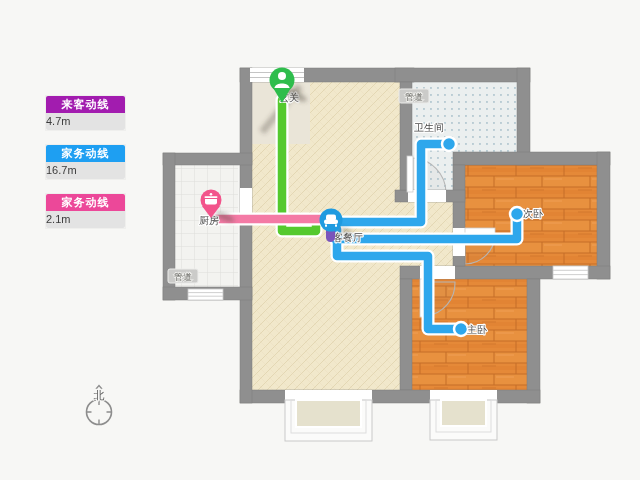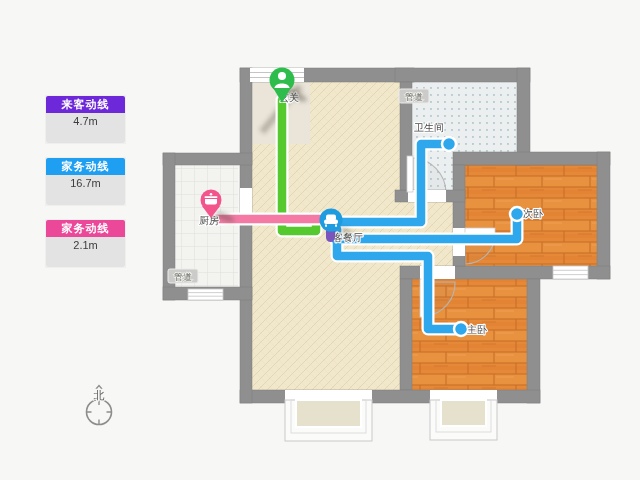--- a/index.html
+++ b/index.html
@@ -3,23 +3,23 @@
 <meta charset="utf-8">
 <style>
   html,body{margin:0;padding:0;background:#f7f7f5;}
   .stage{position:relative;width:640px;height:480px;background:#f7f7f5;overflow:hidden;
          font-family:"Liberation Sans", sans-serif;}
   .plan-svg{position:absolute;left:0;top:0;}
   .legend{position:absolute;left:46px;top:96px;width:79px;}
   .legend-item{margin-bottom:15px;box-shadow:0 0 0 1px rgba(0,0,0,0.03);}
   .legend-label{height:17px;line-height:17px;text-align:center;color:#fff;
                 font-size:11px;font-weight:bold;border-radius:2px 2px 0 0;letter-spacing:1px;}
-  .legend-value{height:30px;line-height:17px;text-align:center;color:#3c3c3c;
+  .legend-value{height:17px;line-height:17px;color:#3c3c3c;
                 font-size:11px;background:#e3e3e3;border-radius:0 0 2px 2px;}
-  .lg-green{background:#6d28d9;}
+  .lg-green{background:#a21caf;}
   .lg-blue{background:#1e9ff2;}
   .lg-pink{background:#ec4899;}
   text{font-family:"Liberation Sans", sans-serif;}
   .room-label{font-size:10px;fill:#4b4b4b;paint-order:stroke;stroke:#ffffff;stroke-width:2.4px;
               stroke-linejoin:round;text-anchor:middle;}
   .tag-label{font-size:9px;fill:#63635f;paint-order:stroke;stroke:#f2f2ef;stroke-width:1.6px;text-anchor:middle;}
   .north-label{font-size:11px;fill:#5a5a5a;paint-order:stroke;stroke:#f7f7f5;stroke-width:2px;text-anchor:middle;}
 </style>
 </head>
 <body>

